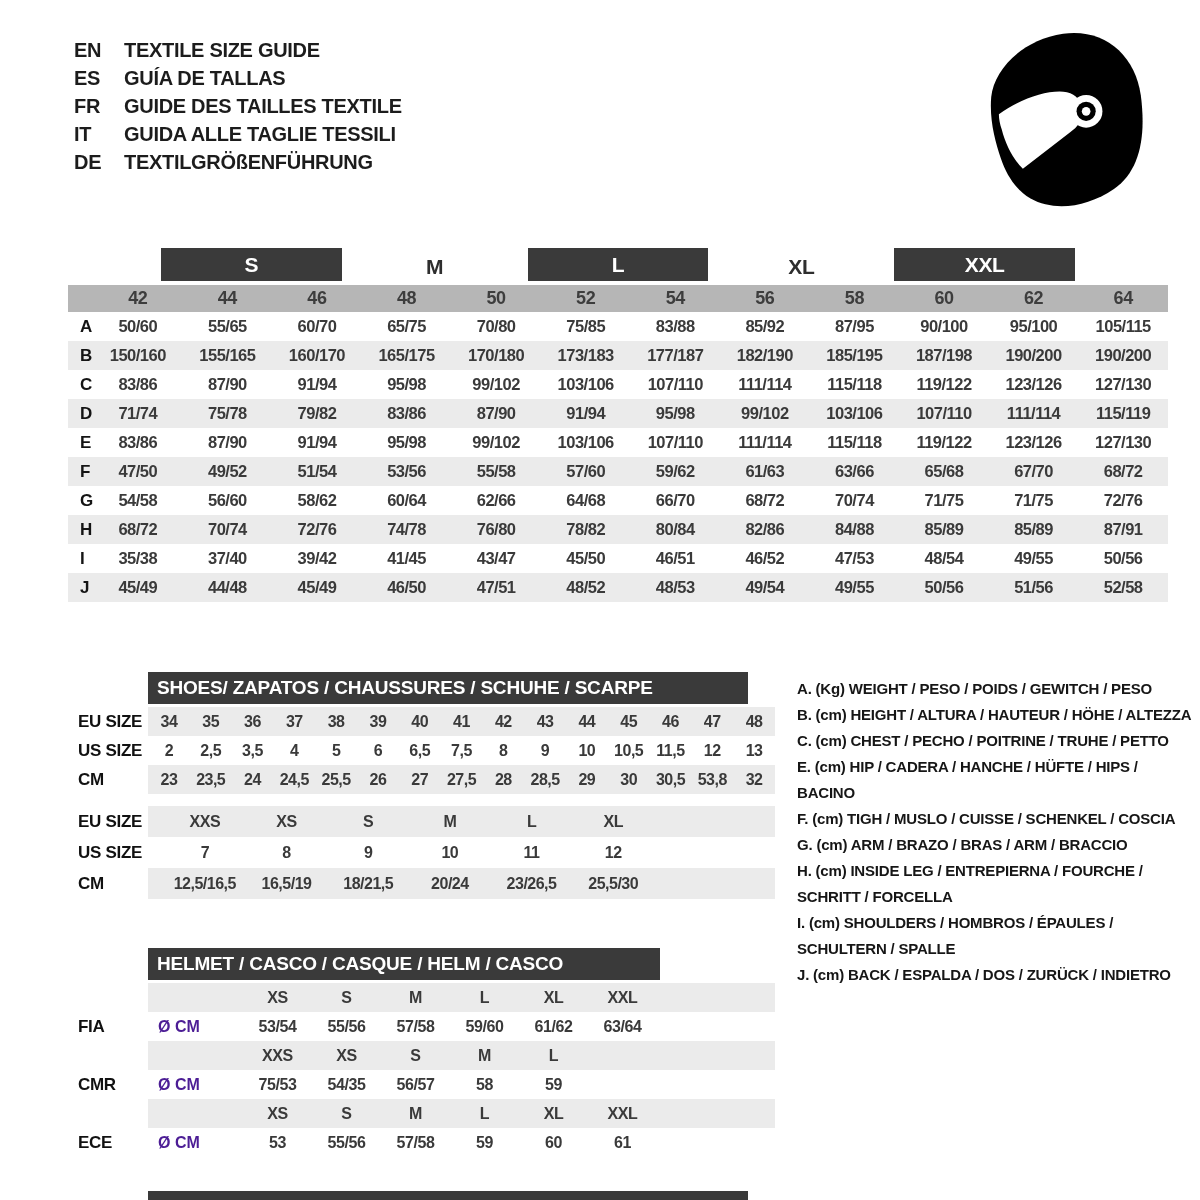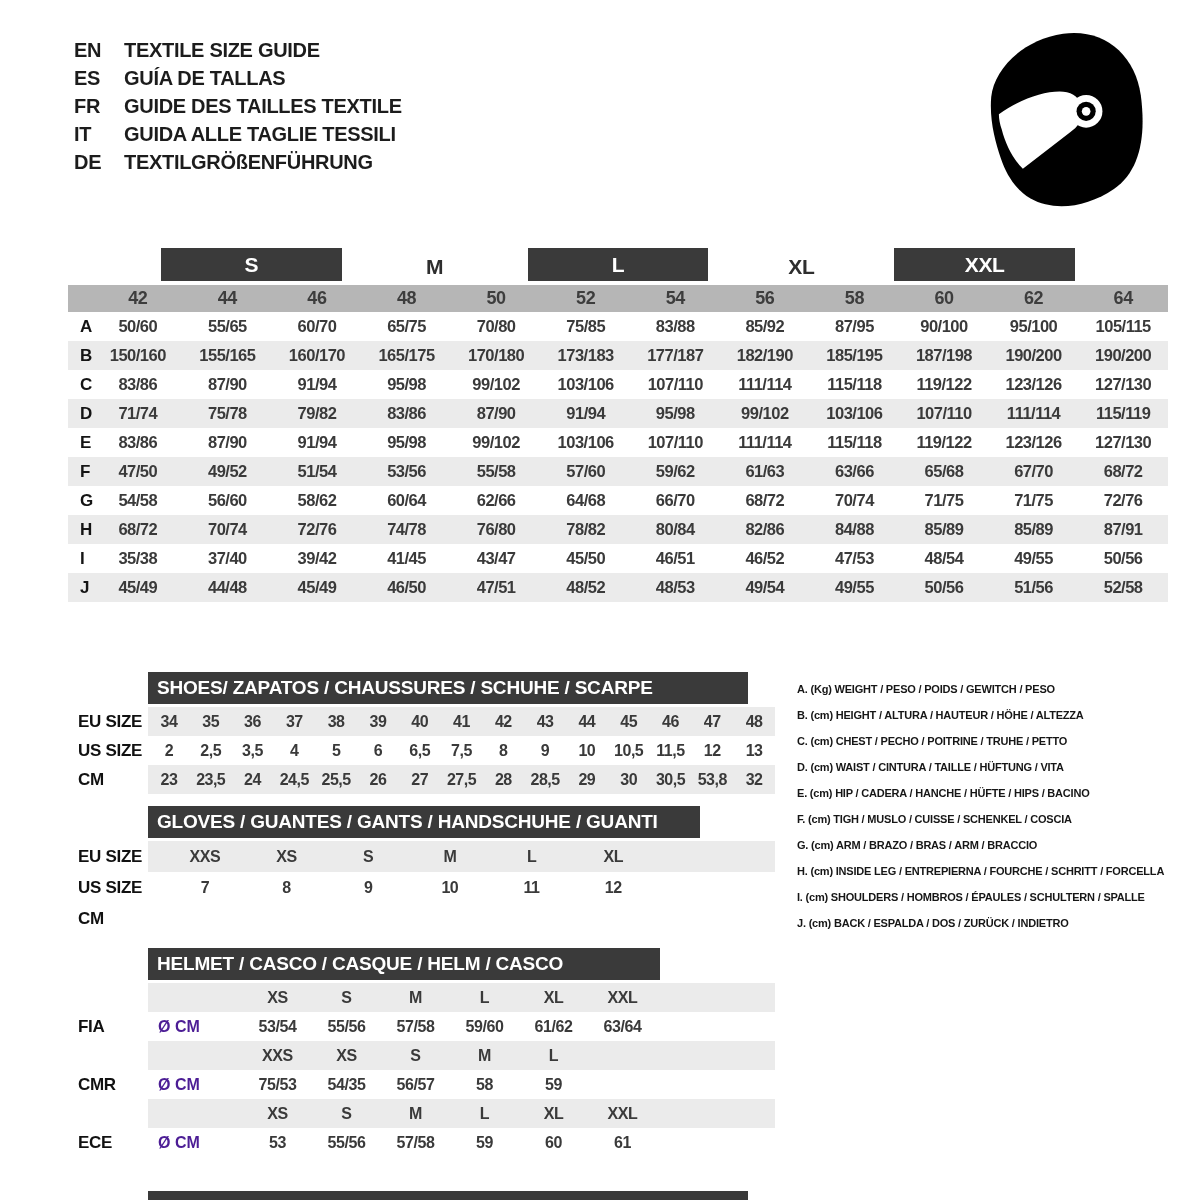--- a/index.html
+++ b/index.html
@@ -57,21 +57,21 @@
   .colwrap{display:flex;align-items:center;box-sizing:border-box;}
   .shoes-cols{width:100%;padding:0 0;}
   .gloves-cols{width:506px;padding-left:16px;}
   .sval{font-size:16px;font-weight:700;color:var(--num);letter-spacing:-0.5px;}
   .hwrap{width:100%;display:flex;align-items:center;}
   .hmeasure{width:95px;box-sizing:border-box;padding-left:10px;font-weight:700;font-size:16px;color:#4c1d95;flex:none;}
   .hval{flex:none;width:69px;text-align:center;font-weight:700;font-size:16px;color:var(--num);letter-spacing:-0.4px;}
 
   
   #legend{left:797px;top:676px;width:402px;}
-  .legend-line{font-size:11px;font-weight:700;line-height:26px;color:#161616;letter-spacing:-0.2px;}
+  .legend-line{font-size:15px;font-weight:700;line-height:26px;color:#161616;letter-spacing:-0.2px;}
 
   
   #bottom-bar{left:148px;top:1191px;width:600px;height:9px;background:var(--bar);}
 </style>
 </head>
 <body>
 
 <div id="langs" class="abs">
     <div class="lang-row">
       <div class="lang-code">EN</div>
@@ -352,23 +352,20 @@
             <div class="cell sval">30,5</div>
             <div class="cell sval">53,8</div>
             <div class="cell sval">32</div>
           </div>
         </div>
       </div>
     </div>
 </div>
 
 <div id="gloves" class="abs section">
-  <div class="sbar">
-    <span>GLOVES / GUANTES / GANTS / HANDSCHUHE / GUANTI</span>
-  </div>
   <div>
       <div class="srow">
         <div class="side-label">EU SIZE</div>
         <div class="sband sgray">
           <div class="colwrap gloves-cols">
             <div class="cell sval">XXS</div>
             <div class="cell sval">XS</div>
             <div class="cell sval">S</div>
             <div class="cell sval">M</div>
             <div class="cell sval">L</div>
@@ -384,20 +381,30 @@
             <div class="cell sval">8</div>
             <div class="cell sval">9</div>
             <div class="cell sval">10</div>
             <div class="cell sval">11</div>
             <div class="cell sval">12</div>
           </div>
         </div>
       </div>
       <div class="srow">
         <div class="side-label">CM</div>
+        <div class="sband sgray">
+          <div class="colwrap gloves-cols">
+            <div class="cell sval">12,5/16,5</div>
+            <div class="cell sval">16,5/19</div>
+            <div class="cell sval">18/21,5</div>
+            <div class="cell sval">20/24</div>
+            <div class="cell sval">23/26,5</div>
+            <div class="cell sval">25,5/30</div>
+          </div>
+        </div>
       </div>
     </div>
 </div>
 
 <div id="helmet-sec" class="abs section">
   <div class="sbar">
     <span>HELMET / CASCO / CASQUE / HELM / CASCO</span>
   </div>
   <div>
       <div class="srow">
@@ -484,21 +491,20 @@
           </div>
         </div>
       </div>
     </div>
 </div>
 
 <div id="legend" class="abs">
     <div class="legend-line">A. (Kg) WEIGHT / PESO / POIDS / GEWITCH / PESO</div>
     <div class="legend-line">B. (cm) HEIGHT / ALTURA / HAUTEUR / HÖHE / ALTEZZA</div>
     <div class="legend-line">C. (cm) CHEST / PECHO / POITRINE / TRUHE / PETTO</div>
-    <div class="legend-line">D. (cm) WAIST / CINTURA / TAILLE / HÜFTUNG / VITA</div>
     <div class="legend-line">E. (cm) HIP / CADERA / HANCHE / HÜFTE / HIPS / BACINO</div>
     <div class="legend-line">F. (cm) TIGH / MUSLO / CUISSE / SCHENKEL / COSCIA</div>
     <div class="legend-line">G. (cm) ARM / BRAZO / BRAS / ARM / BRACCIO</div>
     <div class="legend-line">H. (cm) INSIDE LEG / ENTREPIERNA / FOURCHE / SCHRITT / FORCELLA</div>
     <div class="legend-line">I. (cm) SHOULDERS / HOMBROS / ÉPAULES / SCHULTERN / SPALLE</div>
     <div class="legend-line">J. (cm) BACK / ESPALDA / DOS / ZURÜCK / INDIETRO</div>
   </div>
 
 <div id="bottom-bar" class="abs"></div>
 

